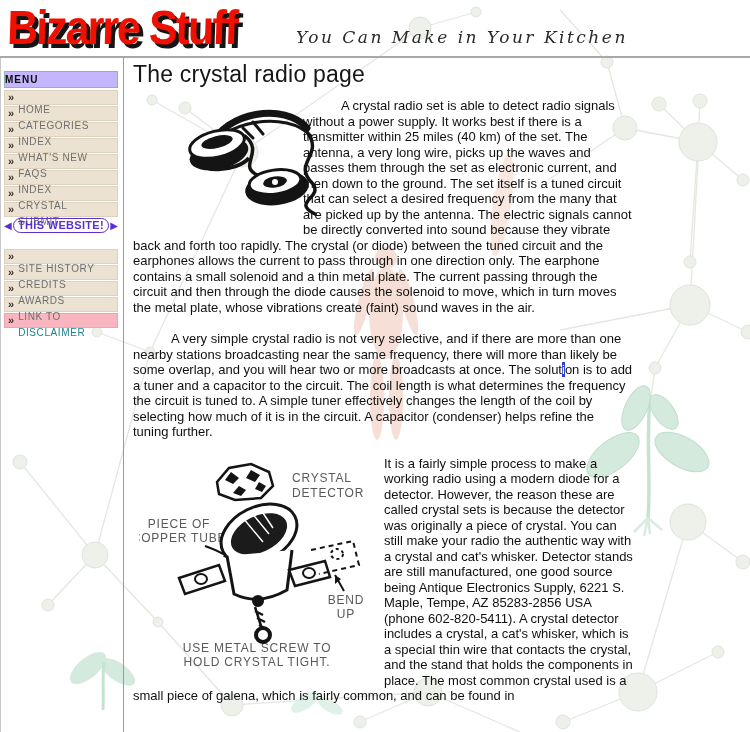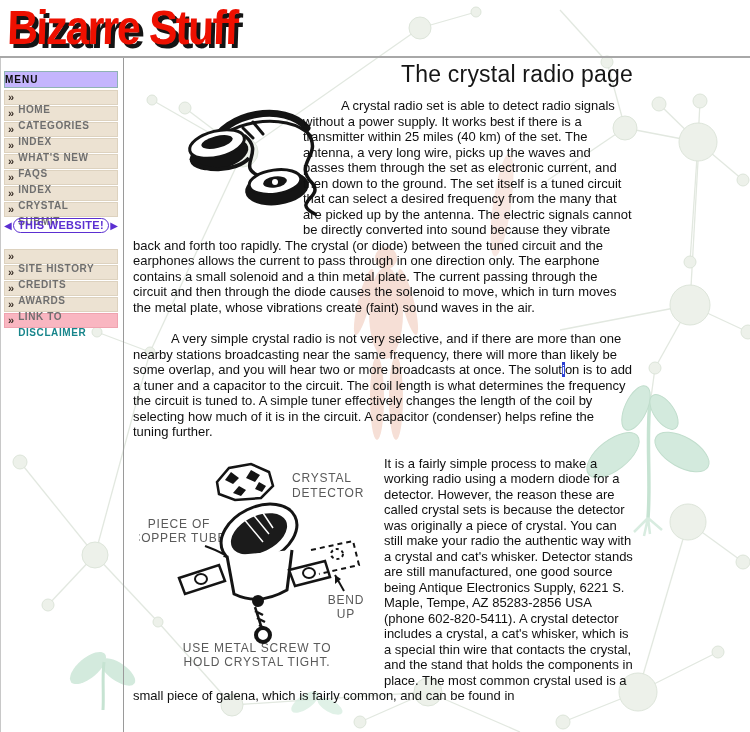--- a/index.html
+++ b/index.html
@@ -36,21 +36,21 @@
     letter-spacing:1px;text-align:left;padding:2px 0;margin-bottom:2px;
     border:1px solid #8fb3b4;
   }
   .menu-item{
     background:#ece2d2;border:1px solid #ddd2bf;margin-bottom:1px;
     padding:1px 2px 1px 3px;display:flex;align-items:center;gap:4px;
     cursor:pointer;height:11px;
   }
   .menu-item .blt{font-size:11px;line-height:9px;color:#3a2f28;font-weight:bold;}
   .menu-item .lbl{
-    font-size:10px;font-weight:bold;letter-spacing:0.6px;color:#6f6f6f;
+    font-size:10px;font-weight:normal;letter-spacing:0.6px;color:#6f6f6f;
     white-space:nowrap;
     margin-top:24px;
   }
   .website-row{
     background:#ffffff;margin:1px 0 0 0;padding:1px 0;height:13px;
     display:flex;align-items:center;justify-content:space-between;cursor:pointer;
   }
   .website-row .arr{color:#5b2fd1;font-size:10px;line-height:10px;}
   .website-pill{
     flex:1;margin:0 1px;border:1px solid #5b2fd1;border-radius:9px;
@@ -59,21 +59,20 @@
   }
   .menu-gap{height:16px;}
   .menu-item.disclaimer{background:#f9b6c1;border-color:#efa3b0;}
   .menu-item.disclaimer .lbl{color:#17858b;}
   
   .main{flex:1;box-sizing:border-box;padding:3px 0 0 9px;}
   .content{width:500px;}
   h1.page-title{
     font-size:23px;font-weight:400;color:#161616;margin:0 0 10px 0;
     letter-spacing:0.2px;
-    text-align:right;
   }
   p.para{font-size:13px;line-height:15.5px;margin:0 0 16px 0;color:#101010;}
   p.indent{text-indent:38px;}
   .note-hd{font-size:13.5px;font-weight:bold;margin:2px 0 12px 0;color:#000;}
   .fig-headphones{float:left;width:152px;margin:4px 16px 4px 2px;}
   .fig-detector{float:left;width:235px;margin:2px 10px 2px 6px;}
   .caret{background:#2b3fd4;color:#ffffff;}
   svg text.diag-lbl{
     font-family:"Liberation Sans",sans-serif;font-size:12px;fill:#5a5a5a;
     letter-spacing:0.8px;
@@ -177,20 +176,21 @@
       <ellipse cx="305" cy="702" rx="16" ry="7" transform="rotate(-35 305 702)" fill="#d9eee2"></ellipse>
       <ellipse cx="330" cy="706" rx="14" ry="6" transform="rotate(30 330 706)" fill="#d9eee2"></ellipse>
     </g>
   </svg>
 </div>
 
 <div class="page">
 
   <div class="hdr">
     <div class="logo">Bizarre Stuff</div>
+    <div class="tagline">You Can Make in Your Kitchen</div>
   </div>
 
   <div class="cols">
 
     <aside class="sidebar">
       <div class="menu">
         <div class="menu-hdr">MENU</div>
 
         <div class="menu-item">
           <span class="blt">»</span>

